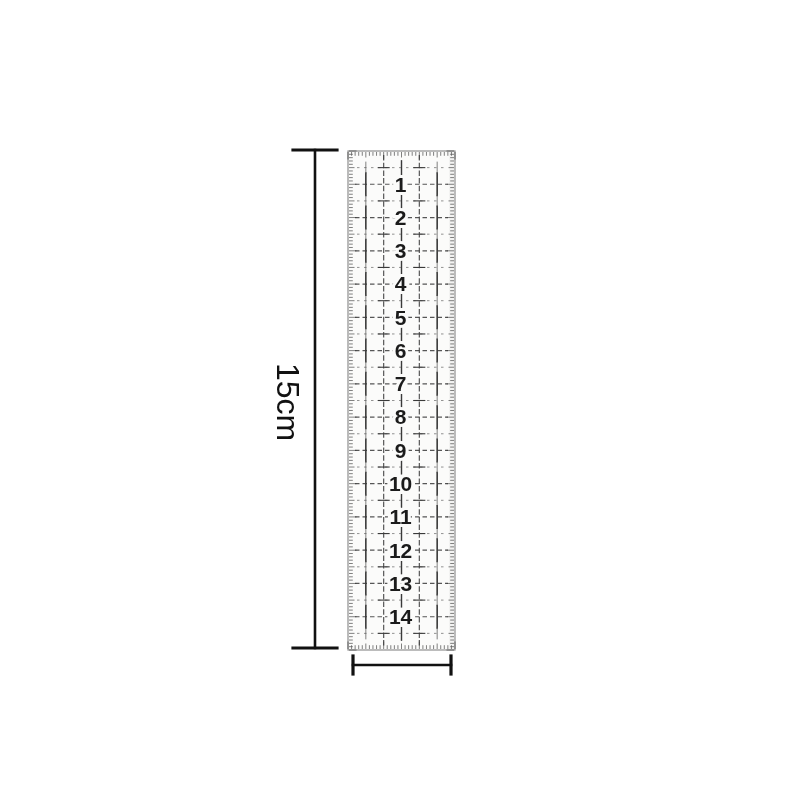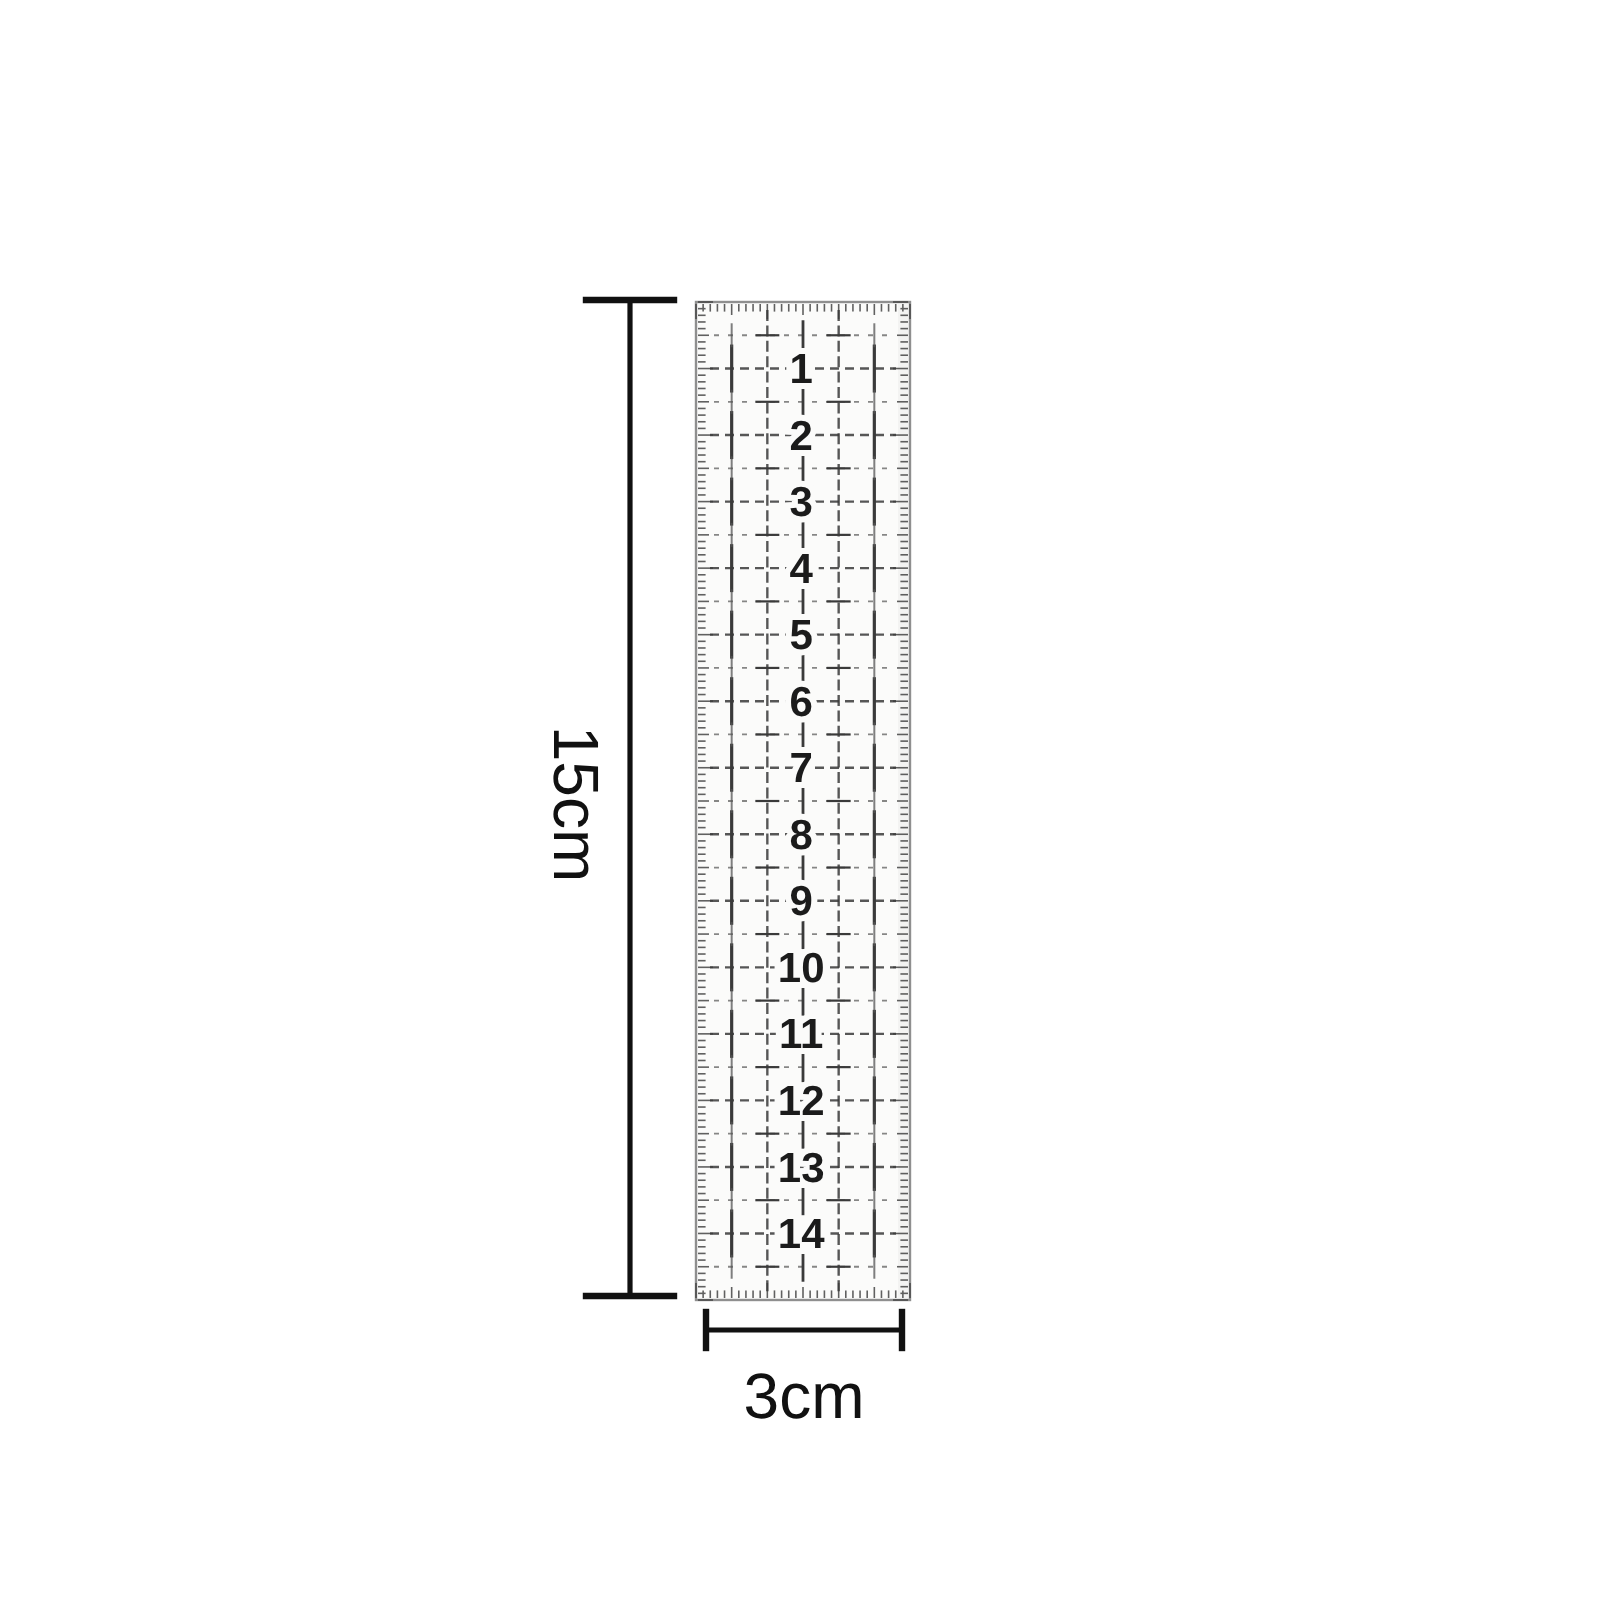--- a/index.html
+++ b/index.html
@@ -562,14 +562,13 @@
           <line x1="293" y1="648" x2="337" y2="648" stroke-width="3.2"></line>
         </g>
         <g>
           <line x1="353" y1="665" x2="451" y2="665" stroke-width="2.6"></line>
           <line x1="353" y1="656" x2="353" y2="674" stroke-width="3.2"></line>
           <line x1="451" y1="656" x2="451" y2="674" stroke-width="3.2"></line>
         </g>
       </g>
     </svg>
   <div class="dim-label" id="vlabel">15cm</div>
-  <div class="dim-label" id="hlabel">3cm</div>
 </div>
 
 </body></html>

